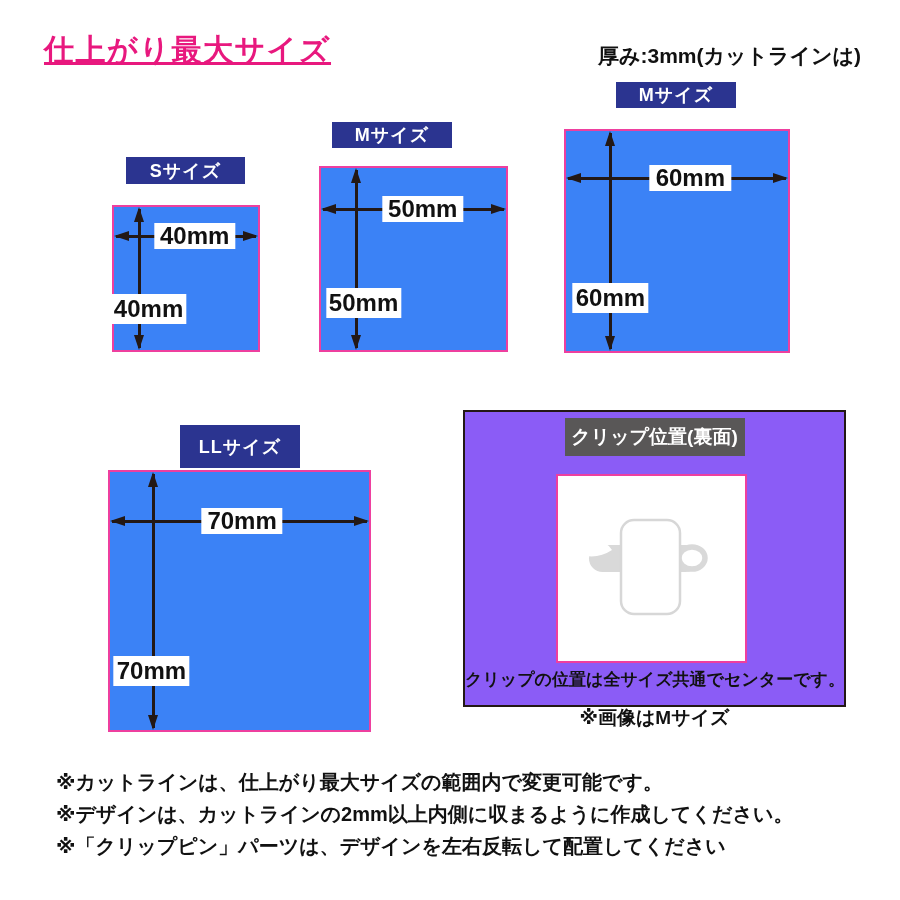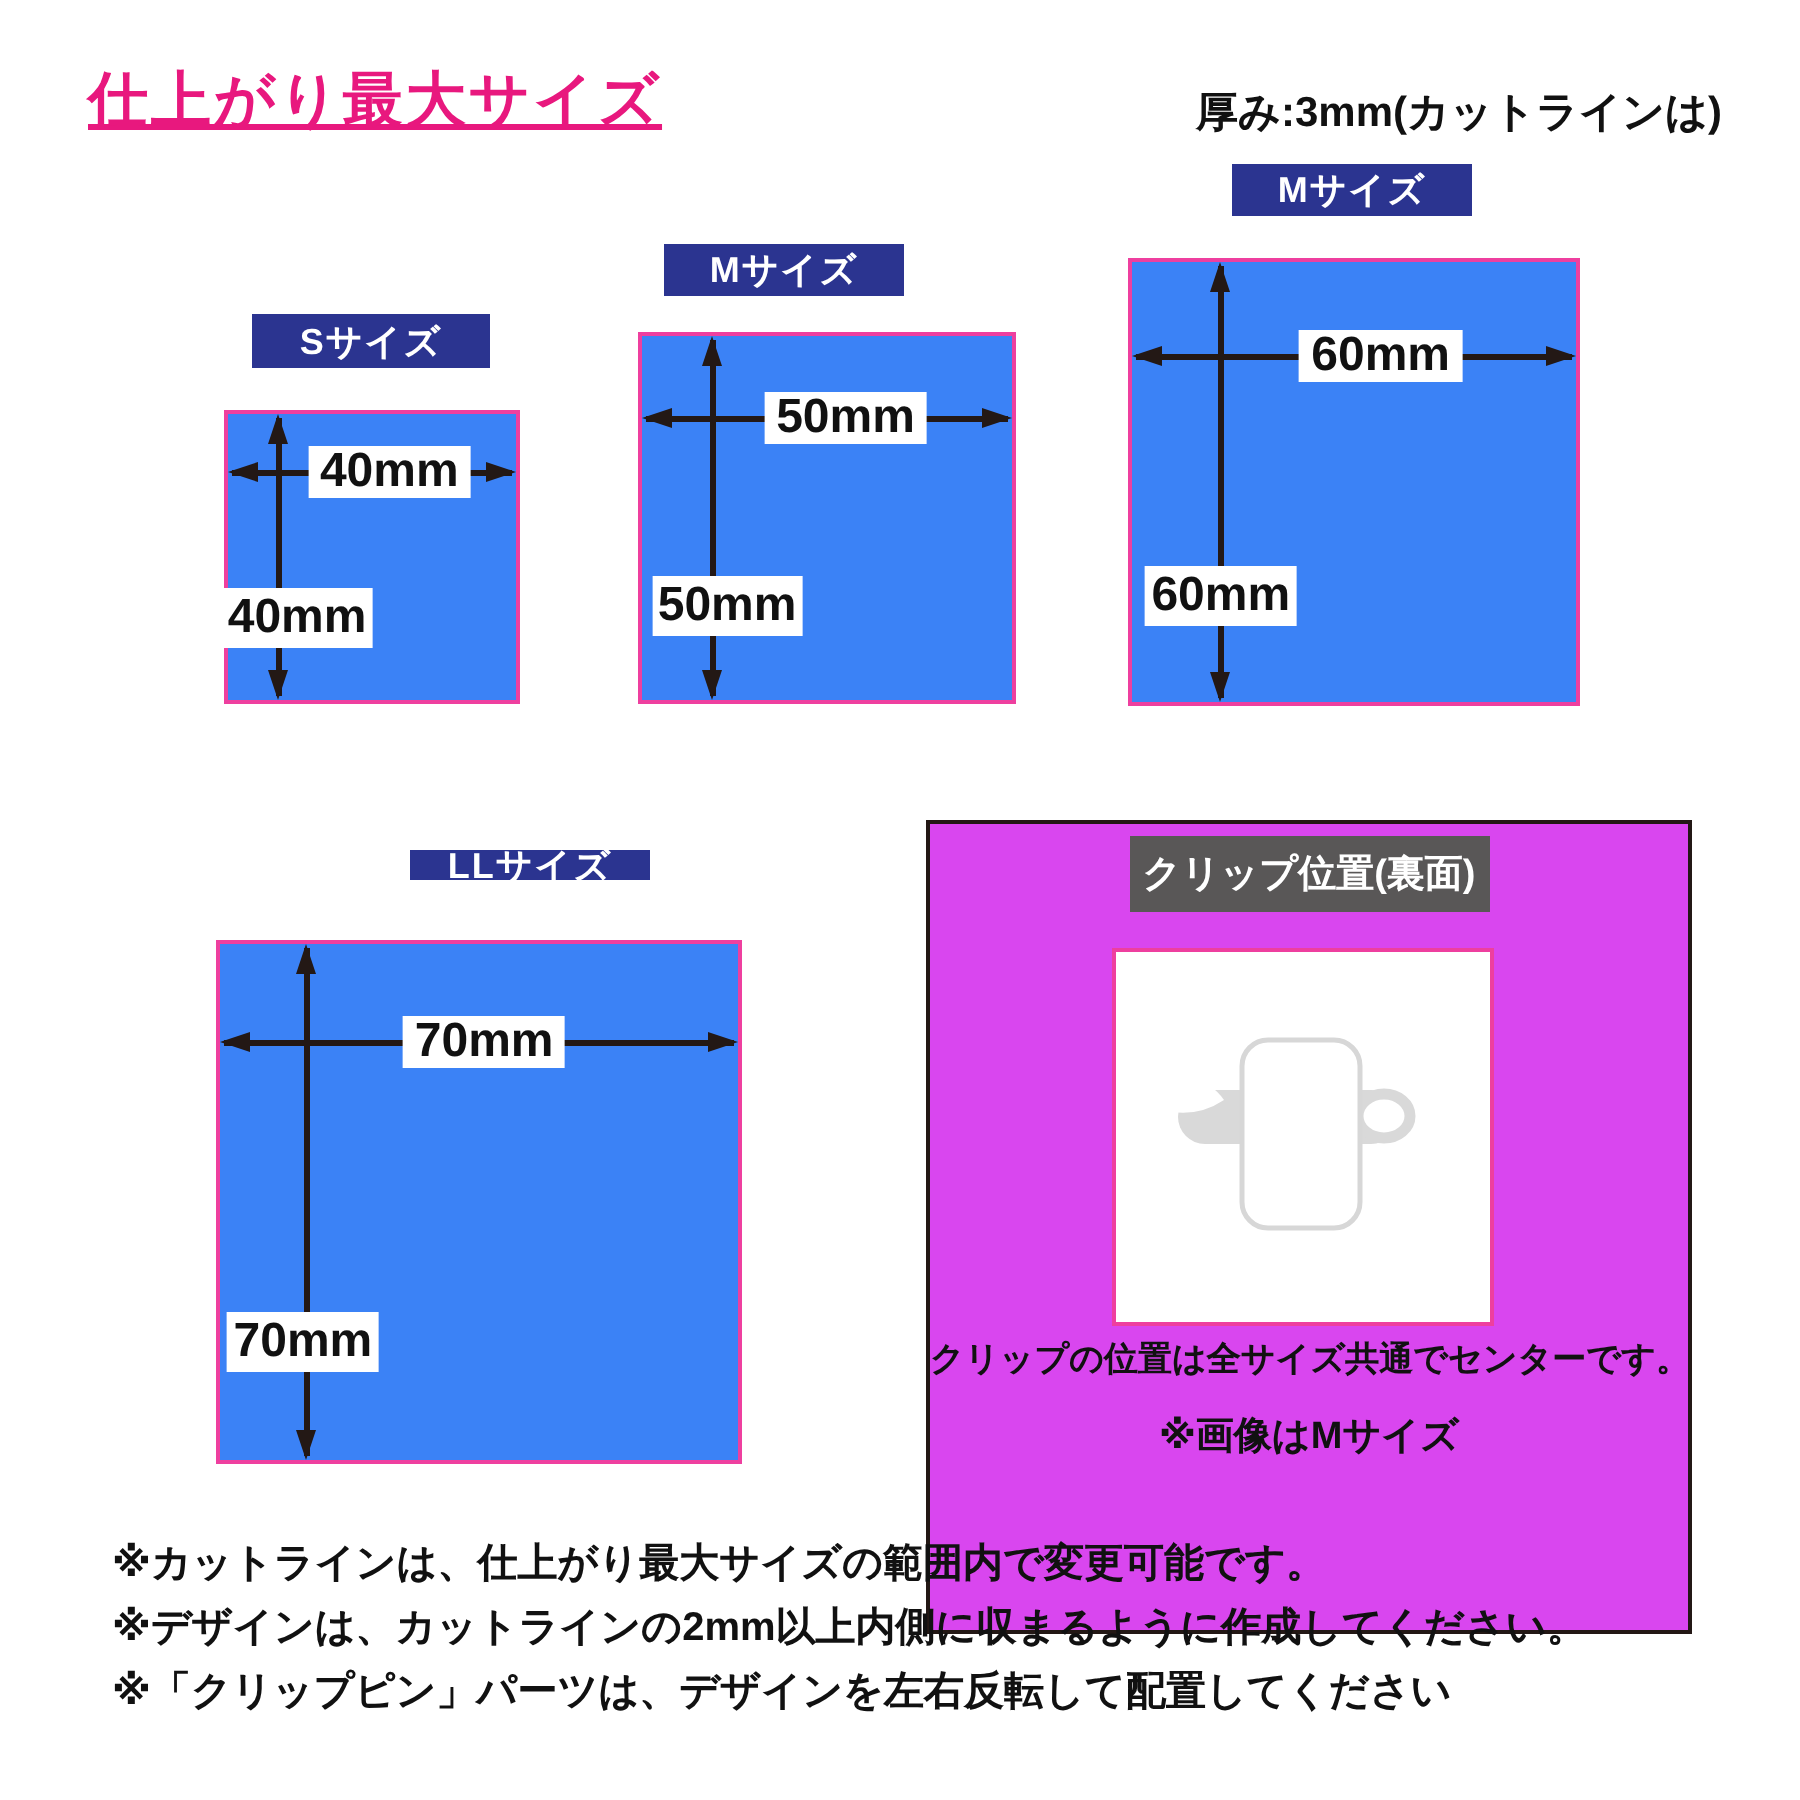--- a/index.html
+++ b/index.html
@@ -40,22 +40,22 @@
     position:absolute;top:calc(var(--hy) + 1.25px);left:var(--wx);transform:translate(-50%,-50%);
     background:#fff;padding:1px 6px;font-weight:bold;font-size:24px;line-height:1;white-space:nowrap;
   }
   .dim-h{
     position:absolute;top:var(--hty);left:var(--htx);transform:translate(-50%,-50%);
     background:#fff;padding:3px 3px;font-weight:bold;font-size:24px;line-height:1;white-space:nowrap;
   }
 
   
   .clip-panel{
-    position:absolute;left:463px;top:410px;width:383px;height:407px;
-    border:2.5px solid #231815;box-sizing:border-box;background:#d946ef;
+    position:absolute;left:463px;top:410px;width:383px;height:297px;
+    border:2.5px solid #231815;box-sizing:border-box;background:#8b5cf6;
   }
   .clip-header{
     position:absolute;left:50%;top:6px;transform:translateX(-50%);
     width:180px;height:38px;background:#595757;color:#fff;font-size:19px;font-weight:bold;
     display:flex;align-items:center;justify-content:center;white-space:nowrap;
   }
   .clip-area{
     position:absolute;left:91px;top:62px;width:187px;height:185px;
     border:2px solid #ee3f9f;box-sizing:content-box;background:#fff;
   }
@@ -76,21 +76,21 @@
 </style>
 </head>
 <body>
 
 <div class="abs page-title">仕上がり最大サイズ</div>
 <div class="abs thickness-note">厚み:3mm(カットラインは)</div>
 
 <div class="badge" style="left:126px;top:157px;width:119px;height:27px;">Sサイズ</div>
 <div class="badge" style="left:332px;top:122px;width:120px;height:26px;">Mサイズ</div>
 <div class="badge" style="left:616px;top:82px;width:120px;height:26px;">Mサイズ</div>
-<div class="badge" style="left:180px;top:425px;width:120px;height:15px;margin-left:25px;">LLサイズ</div>
+<div class="badge" style="left:180px;top:425px;width:120px;height:43px;">LLサイズ</div>
 
 <div class="dim-box" style="left:112px;top:205px;width:148px;height:147px;--hy:28px;--vx:24px;--wx:56%;--htx:24%;--hty:71%;">
   <div class="h-line"></div>
   <i class="ah ah-l"></i>
   <i class="ah ah-r"></i>
   <div class="v-line"></div>
   <i class="ah ah-u"></i>
   <i class="ah ah-d"></i>
   <span class="dim-w">40mm</span>
   <span class="dim-h">40mm</span>

